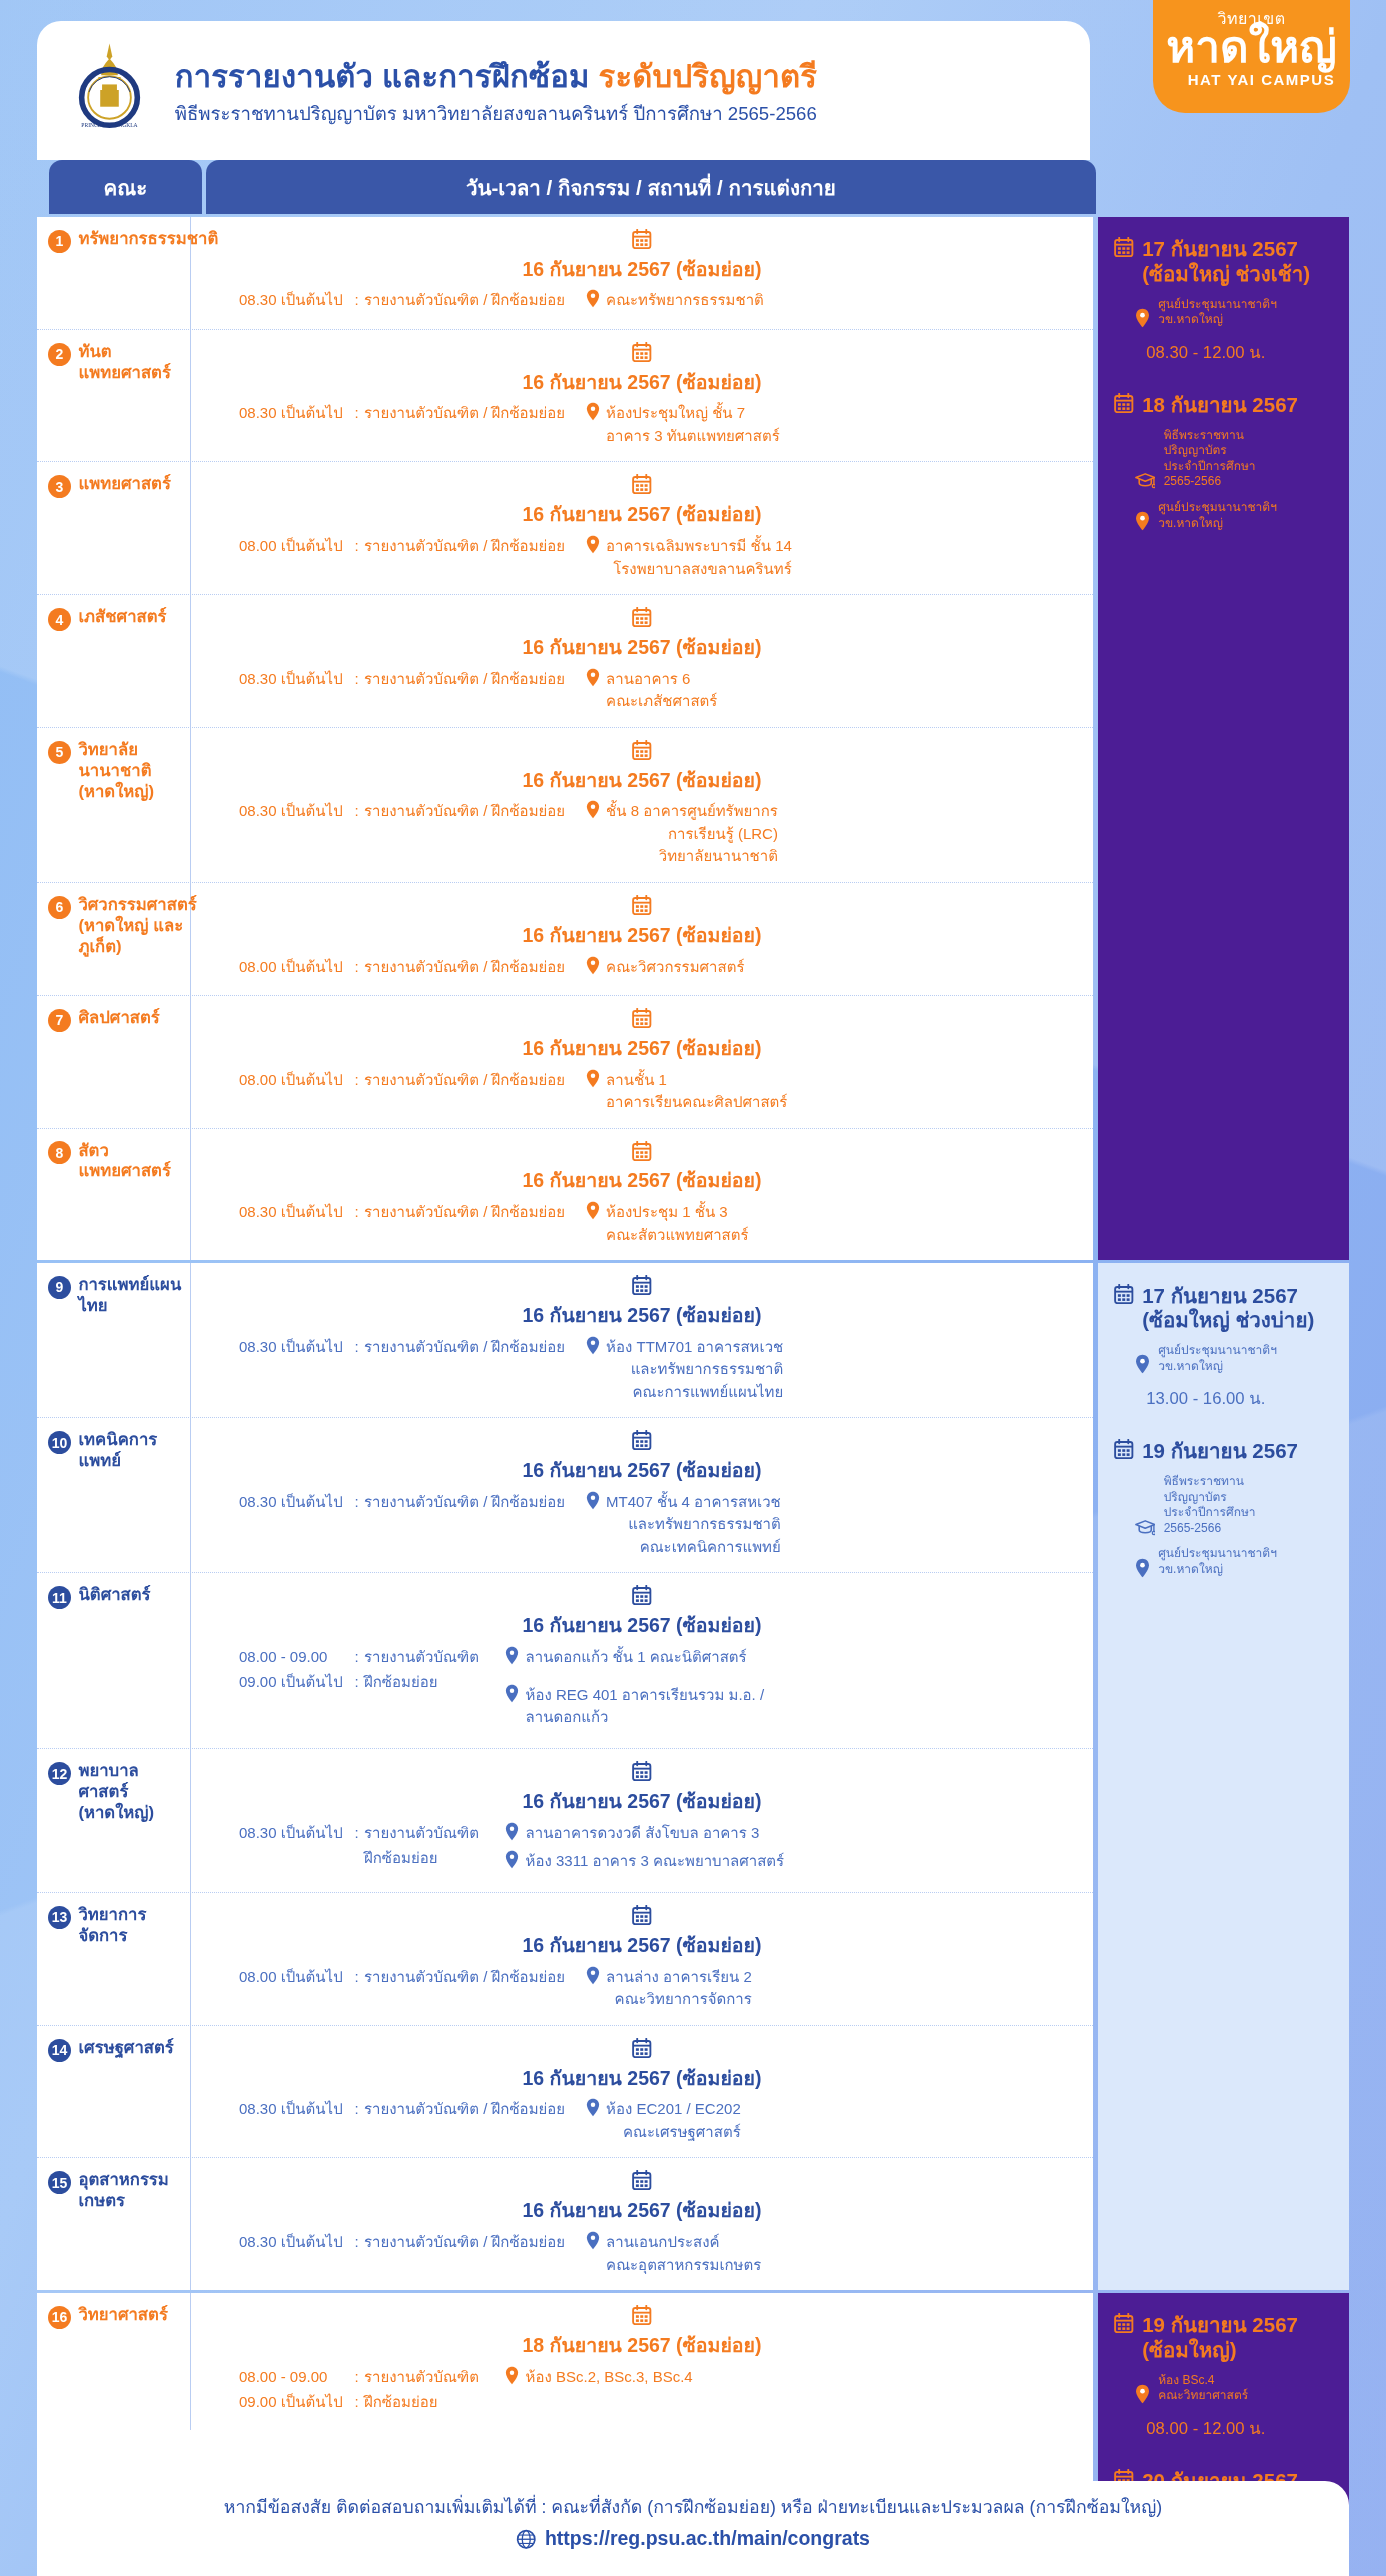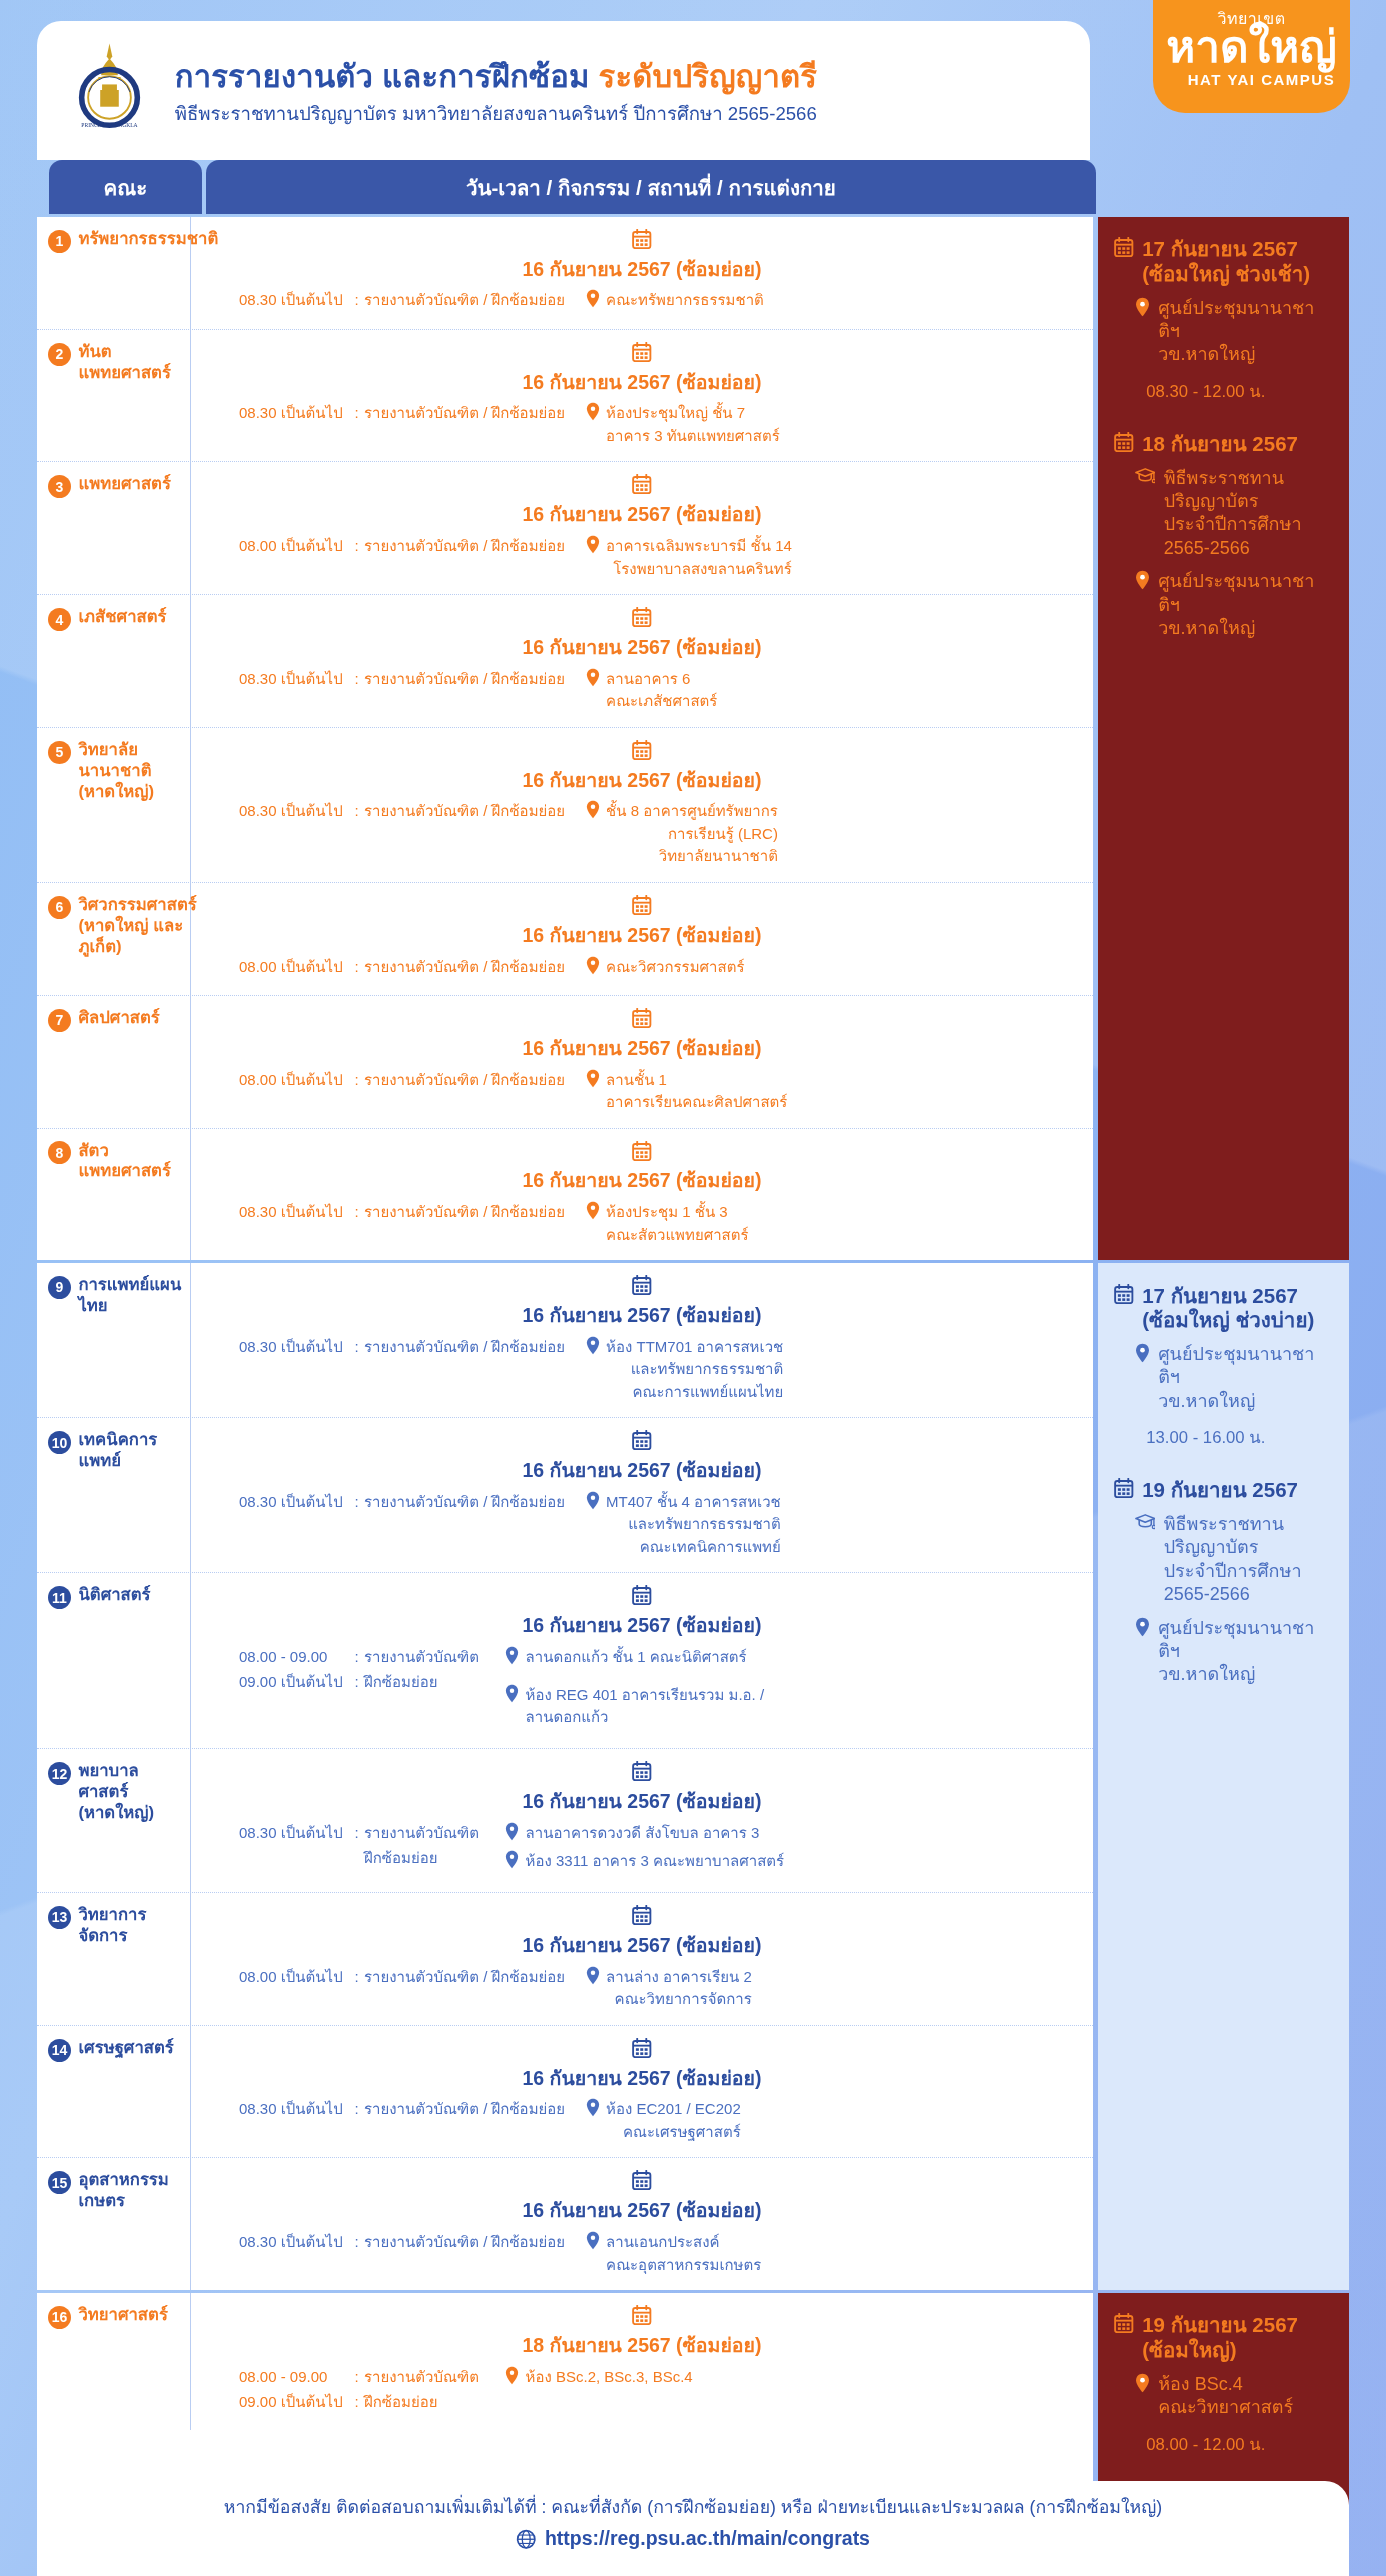--- a/index.html
+++ b/index.html
@@ -66,21 +66,21 @@
   .th-spacer{ width:251px; background:transparent; }
 
   .tbody{ position:relative; }
 
   
   .group{ display:flex; margin-top:2.8px; }
   .group-rows{ width:1056px; background:#fff; }
   .group-right{
     width:251px; margin-left:4.6px; padding:20.5px 16.7px 16.7px 16.7px;
   }
-  .group-right.orange{ background:#7f1d1d; }
+  .group-right.orange{ background:#4c1d95; }
   .group-right.blue{ background:#dbe8fb; }
 
   .row{ display:flex; border-bottom:1.9px dotted #b9cdf2; }
   .row:last-child{ border-bottom:none; }
   .cell-faculty{
     width:154px; padding:12px 7.4px 13px 11px; display:flex; gap:7.4px; align-items:flex-start;
     border-right:1.9px solid #b9cdf2;
   }
   .num{
     flex:0 0 auto; width:23px; height:23px; border-radius:50%;
@@ -116,21 +116,21 @@
   .d-inline .left-part{ flex:0 0 auto; padding-left:33px; }
   .d-inline .right-part{ margin-left:20.5px; }
   .d-split{ display:flex; align-items:flex-start; }
   .d-split .col-a{ flex:0 0 auto; padding-left:33px; }
   .d-split .col-b{ margin-left:26px; }
 
   
   .rp-date{ font-size:20.5px; font-weight:bold; line-height:1.2; display:flex; gap:8.4px; align-items:flex-start; }
   .rp-date.orange{ color:#f47b20; }
   .rp-date.blue{ color:#2c4d9e; }
-  .rp-item{ display:flex; gap:8.4px; align-items:flex-start; margin-top:10.2px; padding-left:20.5px; font-size:18px; line-height:1.3; }
+  .rp-item{ display:flex; gap:8.4px; align-items:flex-end; margin-top:10.2px; padding-left:20.5px; font-size:12px; line-height:1.3; }
   .rp-item.orange{ color:#f47b20; }
   .rp-item.blue{ color:#4a6fc0; }
   .rp-time{ margin-top:11px; padding-left:32px; font-size:16.7px; }
   .rp-time.orange{ color:#f47b20; }
   .rp-time.blue{ color:#4a6fc0; }
   .rp-gap{ height:28px; }
 
   
   .ic{ flex:0 0 auto; display:inline-block; vertical-align:-1.9px; }
   svg{ display:block; }

